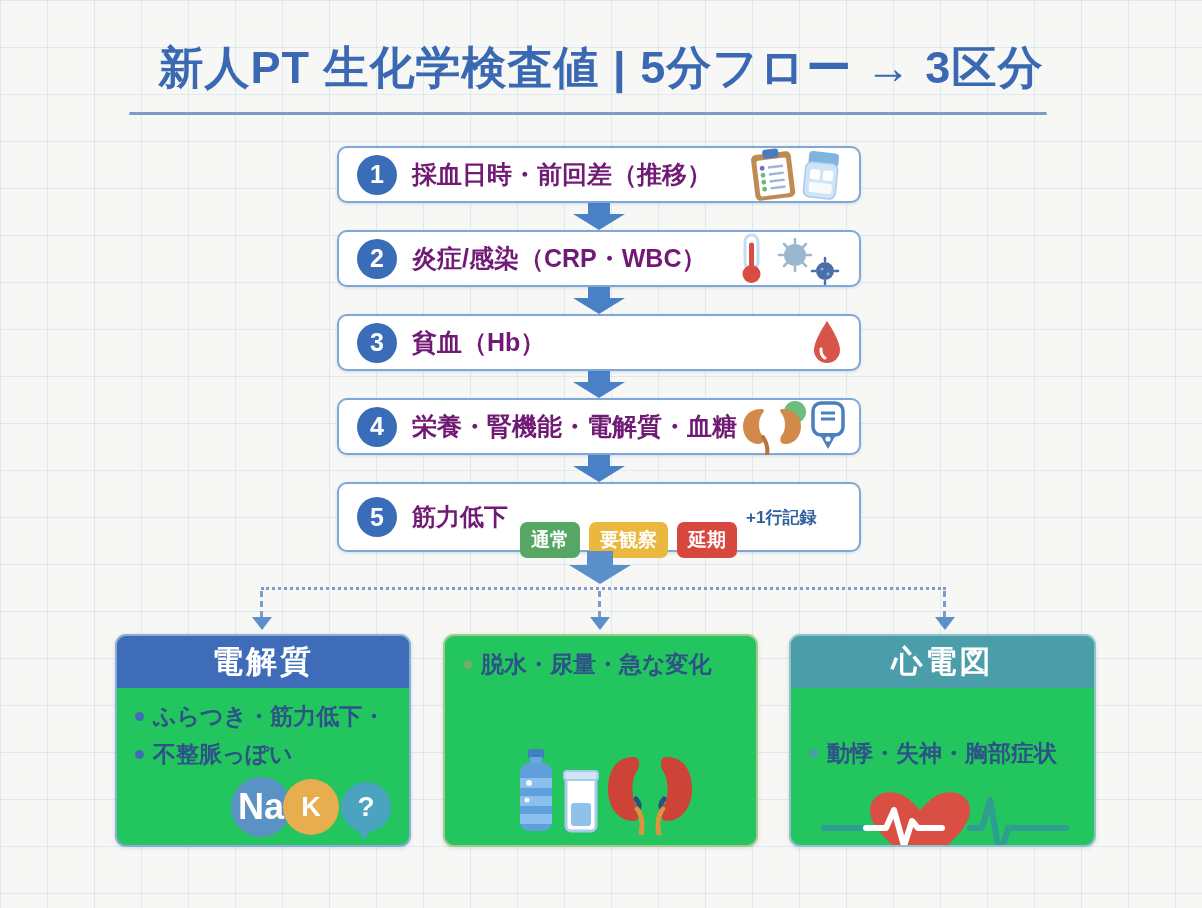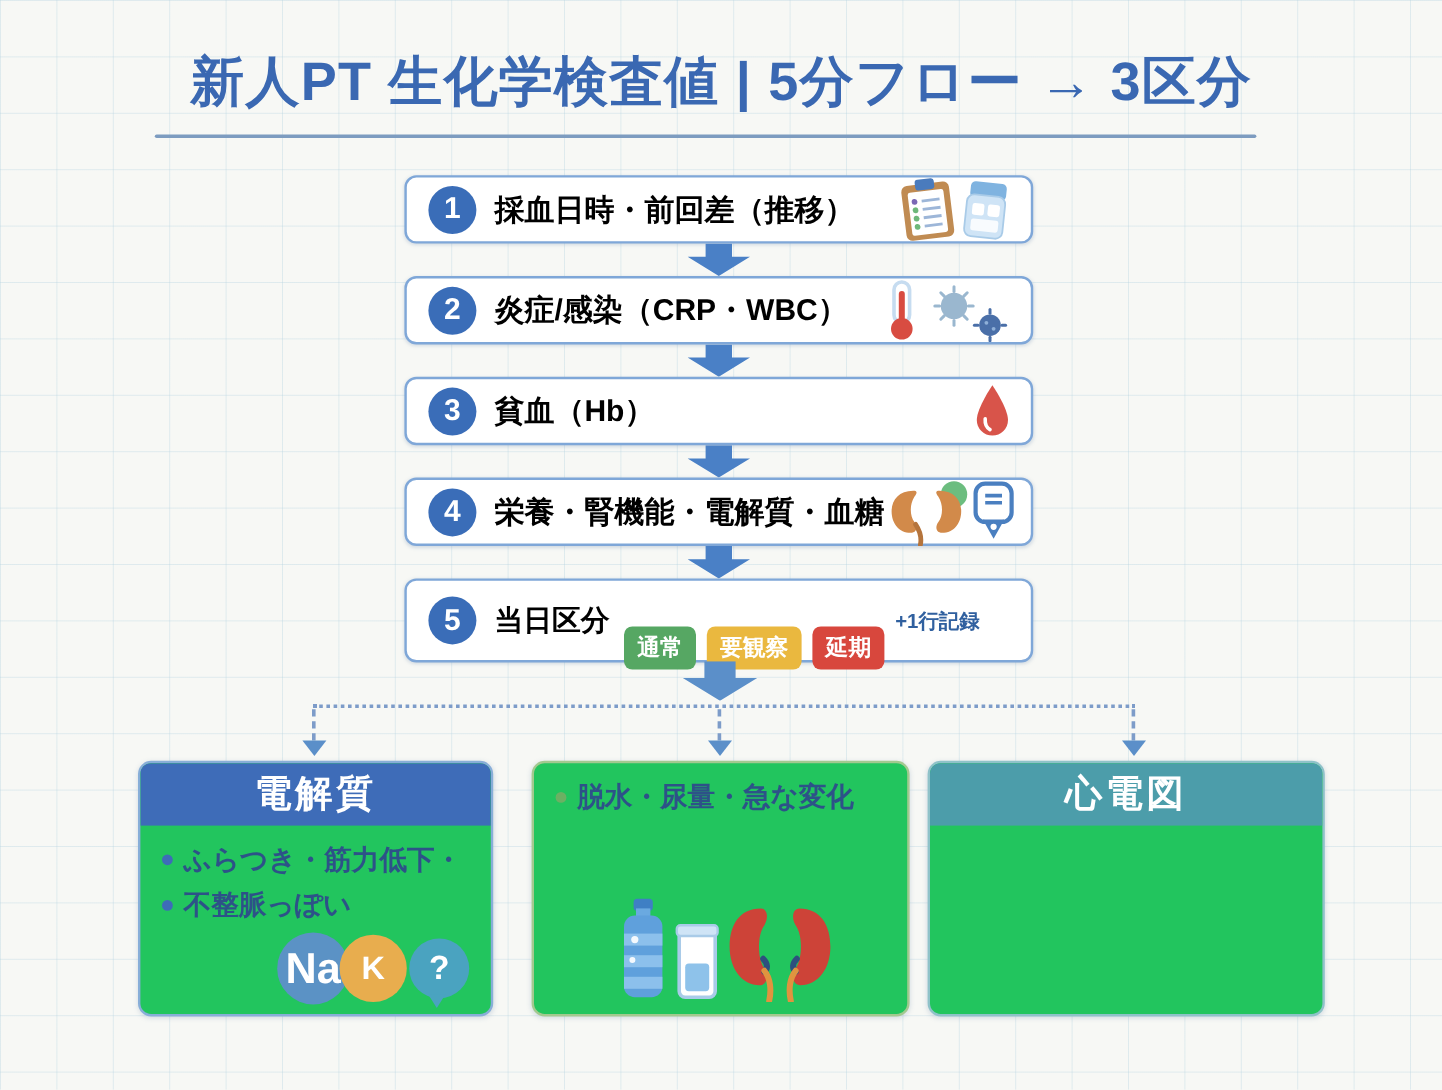--- a/index.html
+++ b/index.html
@@ -35,21 +35,21 @@
     box-shadow: 0 1px 3px rgba(100,130,170,.25);
   }
   .step.tall { height: 70px; }
   .num-circle {
     flex: 0 0 40px; width: 40px; height: 40px; border-radius: 50%;
     background: #3a6db8; color: #fff;
     font-size: 25px; font-weight: 700;
     display: flex; align-items: center; justify-content: center;
     margin-right: 15px;
   }
-  .step-label { font-size: 25px; font-weight: 700; color: #000000; white-space: nowrap; }
+  .step-label { font-size: 25px; font-weight: 700; color: #701a75; white-space: nowrap; }
   .step5-label { font-size: 24px; }
   .step-icons { margin-left: auto; display: flex; align-items: center; gap: 6px; }
   .flow-arrow { height: 27px; display: flex; align-items: center; justify-content: center; }
   .badges { display: flex; align-items: center; gap: 9px; margin-left: 12px; margin-top: 46px; }
   .badge {
     color: #fff; font-size: 19px; font-weight: 700;
     padding: 5px 11px; border-radius: 7px; white-space: nowrap;
   }
   .badge.green { background: #56a763; }
   .badge.yellow { background: #eab83f; }
@@ -79,21 +79,21 @@
   .connector-head.right { left: 935px; }
 
   .cat-box {
     position: absolute; top: 634px; height: 213px;
     background: #22c55e; border-radius: 11px;
     box-shadow: 0 1px 4px rgba(100,130,170,.25);
     display: flex; flex-direction: column; overflow: hidden;
   }
   .cat-box.electrolyte { left: 115px; width: 296px; border: 2.5px solid #88aed8; }
   .cat-box.kidney      { left: 443px; width: 315px; border: 2.5px solid #a3c98f; }
-  .cat-box.ecg         { left: 773px; width: 331px; border: 2.5px solid #8fc2c9; gap: 37px; }
+  .cat-box.ecg         { left: 789px; width: 307px; border: 2.5px solid #8fc2c9; gap: 37px; }
   .cat-header {
     height: 52px; flex: 0 0 52px;
     display: flex; align-items: center; justify-content: center;
     color: #fff; font-size: 31px; font-weight: 700; letter-spacing: 3px;
   }
   .electrolyte .cat-header { background: #3e6cb8; }
   .kidney .cat-header { background: #69ac60; }
   .ecg .cat-header { background: #4c9daa; }
   .cat-body { flex: 1; padding: 13px 12px 10px 18px; display: flex; flex-direction: column; }
   .bullet { display: flex; align-items: flex-start; margin-bottom: 7px; }
@@ -248,21 +248,21 @@
   </div>
 
   <div class="flow-arrow">
     <svg width="52" height="27" viewBox="0 0 52 27">
         <path d="M15 0 H37 V11 H52 L26 27 L0 11 H15 Z" fill="#4a80c6"></path>
       </svg>
   </div>
 
   <div class="step tall">
     <div class="num-circle">5</div>
-    <div class="step-label step5-label">当日区分</div>
+    <div class="step-label step5-label">筋力低下</div>
     <div class="badges">
       <span class="badge green">通常</span>
       <span class="badge yellow">要観察</span>
       <span class="badge red">延期</span>
     </div>
     <span class="badge-suffix">+1行記録</span>
   </div>
 </div>
 
 <div class="big-arrow">
@@ -329,13 +329,27 @@
           <path d="M131 62 C136 68 137 78 135 87" stroke="#e0933f" stroke-width="5" fill="none" stroke-linecap="round"></path>
           <path d="M157 62 C152 68 151 78 153 87" stroke="#e0933f" stroke-width="5" fill="none" stroke-linecap="round"></path>
         </g>
       </svg>
     </div>
   </div>
 </div>
 
 <div class="cat-box ecg">
   <div class="cat-header">心電図</div>
+  <div class="cat-body">
+    <div class="bullet">
+      <span class="bullet-dot"></span>
+      <span class="bullet-text">動悸・失神・胸部症状</span>
+    </div>
+    <div class="icon-row-center">
+      <svg width="252" height="98" viewBox="0 0 252 98">
+        <line x1="4" y1="52" x2="46" y2="52" stroke="#2f9d92" stroke-width="6" stroke-linecap="round"></line>
+        <path d="M100 90 C58 62 44 40 52 26 C58 14 78 12 92 26 L100 34 L108 26 C122 12 142 14 148 26 C156 40 142 62 100 90 Z" fill="#d94f44"></path>
+        <polyline points="46,52 66,52 74,34 84,70 92,45 98,52 122,52" fill="none" stroke="#ffffff" stroke-width="6" stroke-linecap="round" stroke-linejoin="round"></polyline>
+        <polyline points="150,52 162,52 170,24 180,80 188,52 246,52" fill="none" stroke="#2f9d92" stroke-width="6" stroke-linecap="round" stroke-linejoin="round"></polyline>
+      </svg>
+    </div>
+  </div>
 </div>
 
 </body></html>

